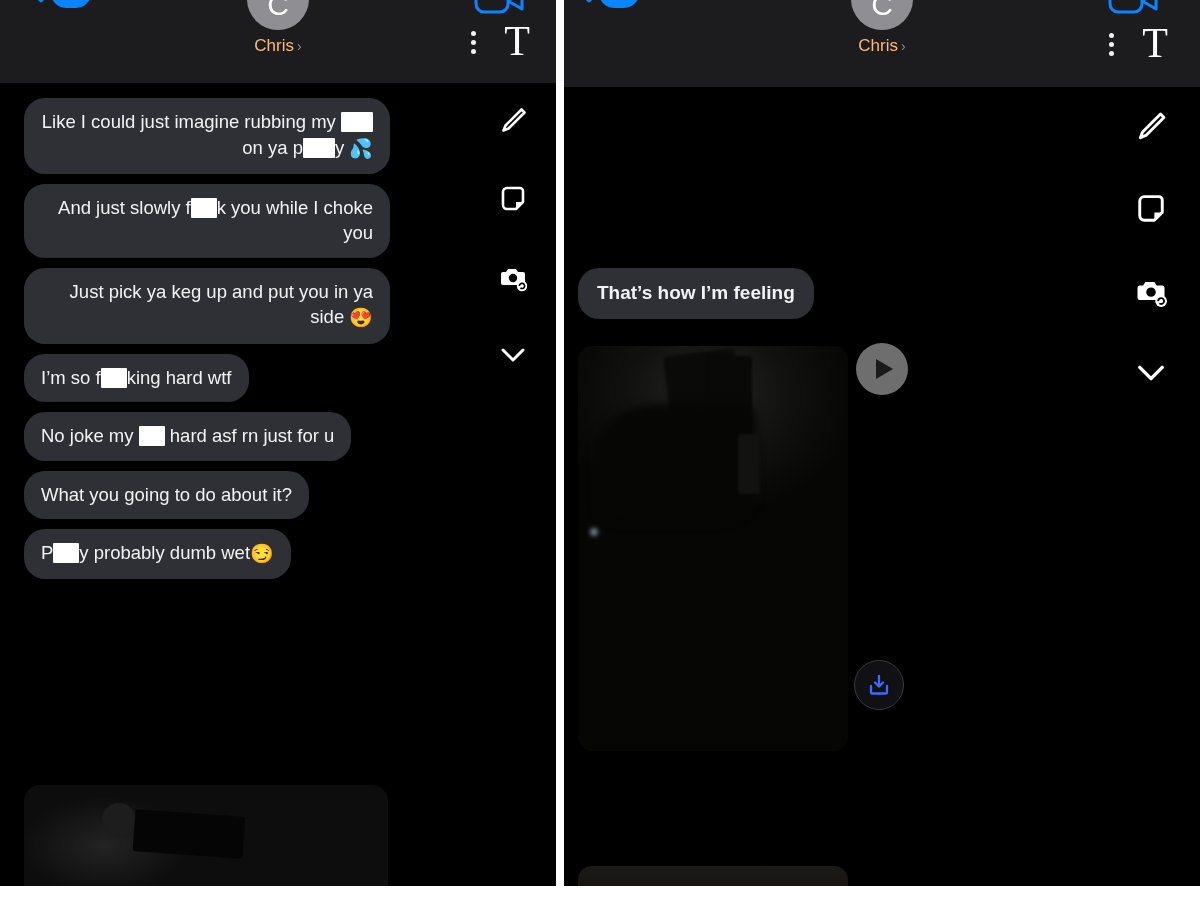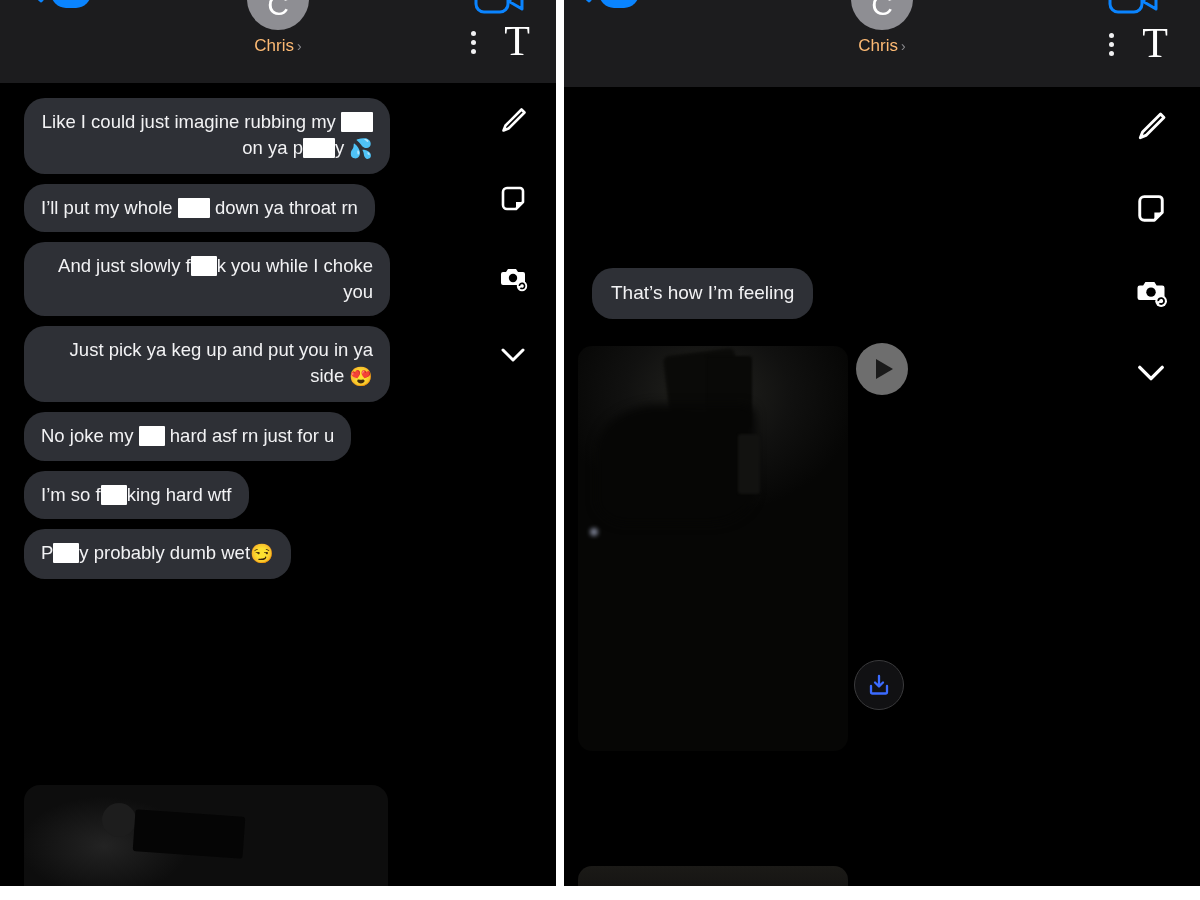--- a/index.html
+++ b/index.html
@@ -164,21 +164,21 @@
   }
   .panel-right .chat-body { height: calc(900px - 88px); }
 
   .messages {
     padding: 14px 0 0 24px;
     display: flex;
     flex-direction: column;
     gap: 10px;
     width: 420px;
   }
-  .panel-right .messages { padding-top: 180px; width: 300px; padding-left: 28px; }
+  .panel-right .messages { padding-top: 180px; width: 300px; padding-left: 14px; font-weight: bold; }
 
   .msg-row { display: flex; text-align: right; }
 
   .bubble {
     position: relative;
     max-width: 366px;
     background: #2e3036;
     color: #f2f2f4;
     font-size: 18.5px;
     line-height: 1.38;
@@ -444,33 +444,33 @@
             <path d="M6 11 L16 21 L26 11" fill="none" stroke="#fff" stroke-width="3" stroke-linecap="round" stroke-linejoin="round"></path>
           </svg>
         </div>
       </div>
 
       <div class="messages">
           <div class="msg-row">
             <div class="bubble" title="Like I could just imagine rubbing my [censored] on ya p[censored]y 💦">Like I could just imagine rubbing my <span class="censor w-md"></span> on ya p<span class="censor w-md"></span>y <span class="emoji">💦</span></div>
           </div>
           <div class="msg-row">
-            <div class="bubble" title="I’ll put my whole [censored] down ya throat rn">I’ll put my whole <span class="censor w-md"></span> down ya throat rn</div>
-          </div>
-          <div class="msg-row">
             <div class="bubble" title="And just slowly f[censored]k you while I choke you">And just slowly f<span class="censor w-sm"></span>k you while I choke you</div>
           </div>
           <div class="msg-row">
             <div class="bubble" title="Just pick ya keg up and put you in ya side 😍">Just pick ya keg up and put you in ya side <span class="emoji">😍</span></div>
           </div>
           <div class="msg-row">
+            <div class="bubble" title="I’m so f[censored]king hard wtf">I’m so f<span class="censor w-sm"></span>king hard wtf</div>
+          </div>
+          <div class="msg-row">
             <div class="bubble" title="No joke my [censored] hard asf rn just for u">No joke my <span class="censor w-sm"></span> hard asf rn just for u</div>
           </div>
           <div class="msg-row">
-            <div class="bubble" title="I’m so f[censored]king hard wtf">I’m so f<span class="censor w-sm"></span>king hard wtf</div>
+            <div class="bubble" title="What you going to do about it?">What you going to do about it?</div>
           </div>
           <div class="msg-row">
             <div class="bubble" title="P[censored]y probably dumb wet 😏">P<span class="censor w-sm"></span>y probably dumb wet<span class="emoji">😏</span></div>
           </div>
         </div>
 
       <div class="media-thumb media-left-bottom">
         <div class="knob"></div>
         <div class="dark-bar"></div>
       </div>

